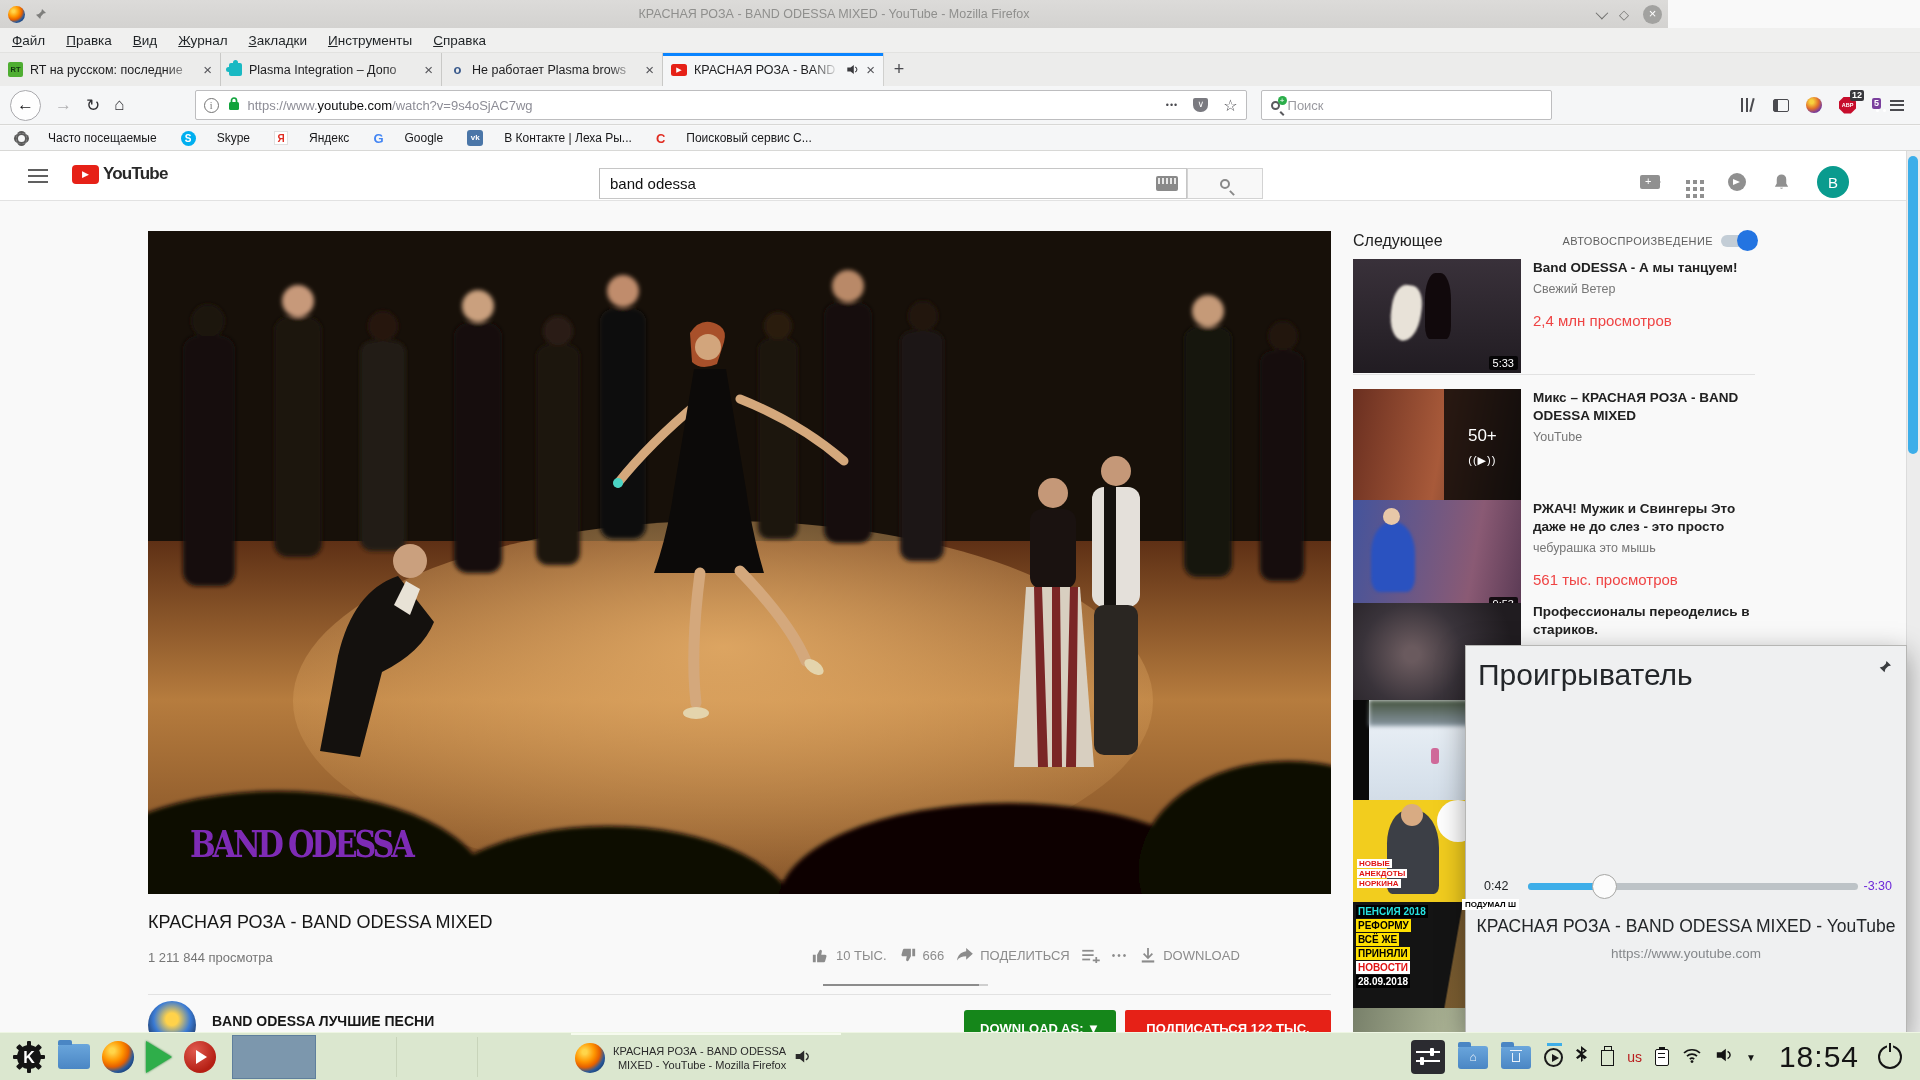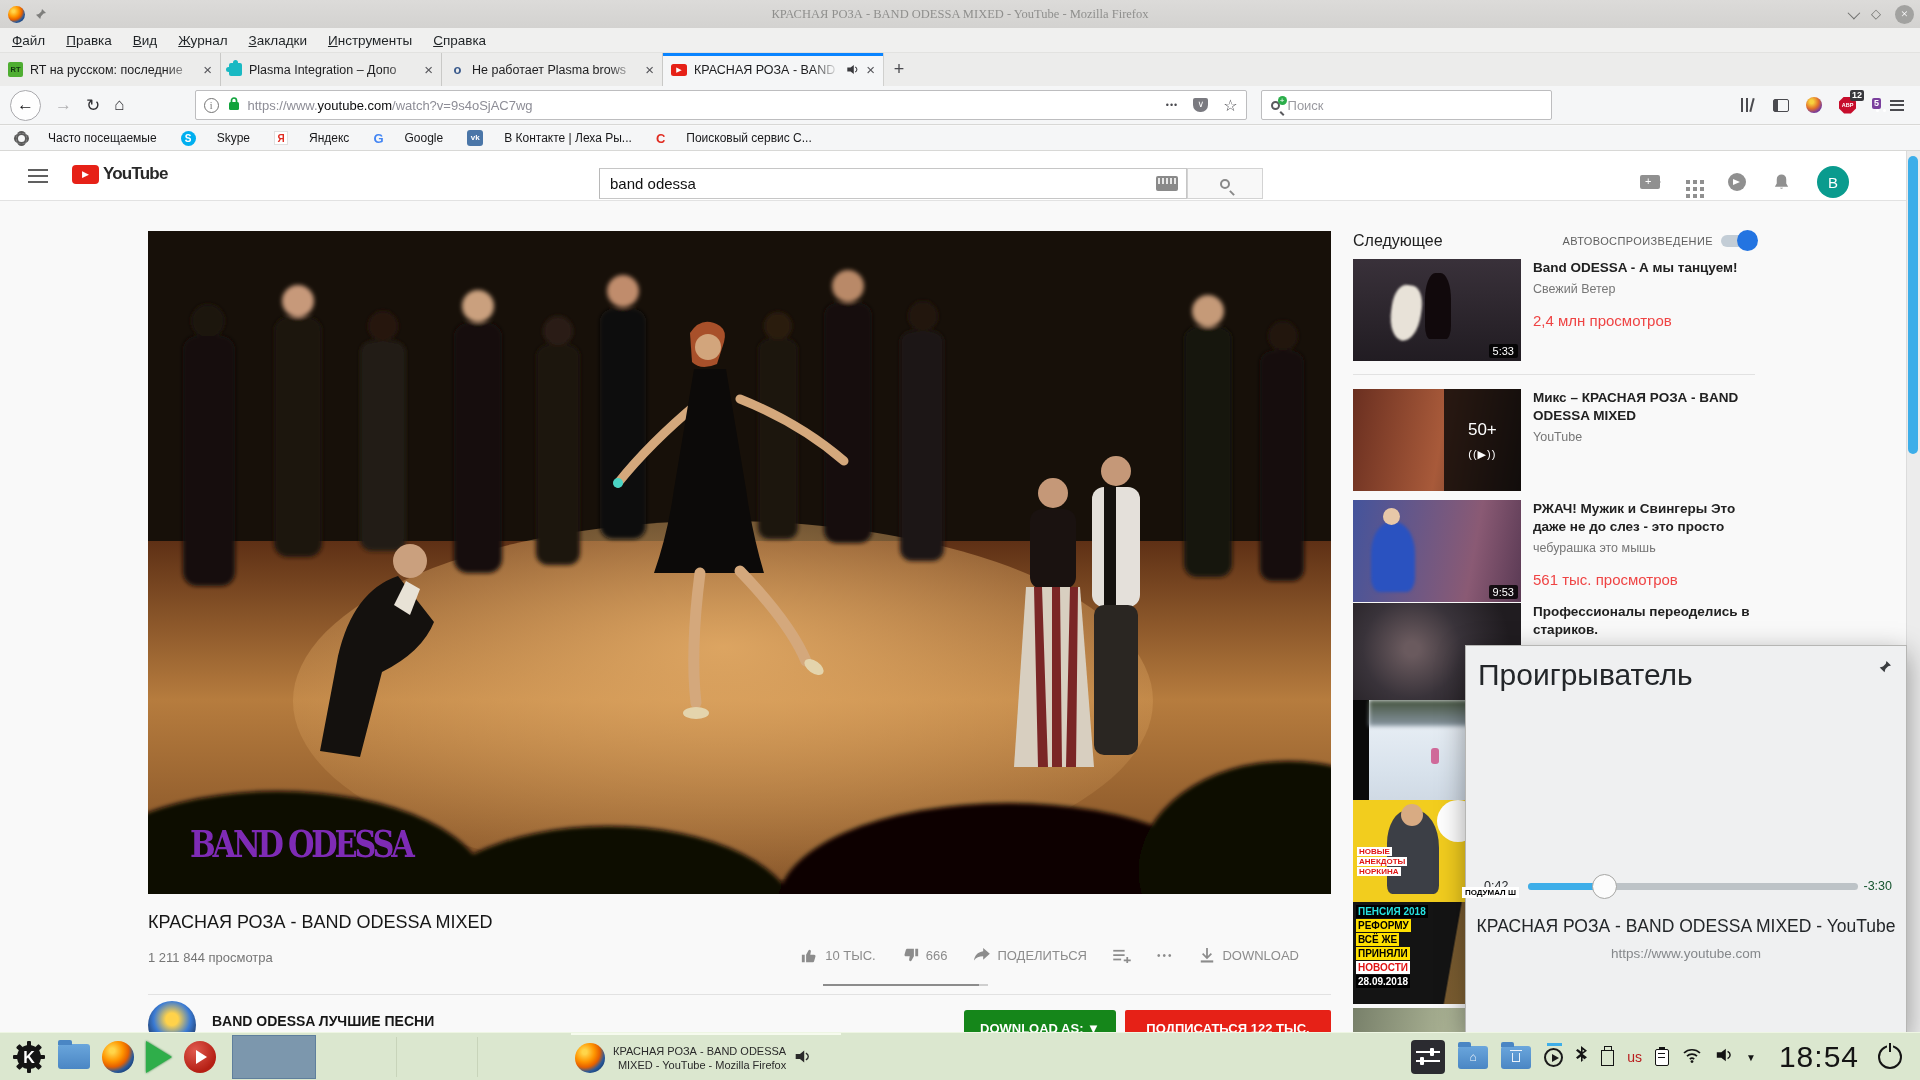--- a/index.html
+++ b/index.html
@@ -1,21 +1,21 @@
 <!DOCTYPE html>
 <html><head>
 <meta charset="utf-8">
 <style>
   * { margin:0; padding:0; box-sizing:border-box; }
   html,body { width:1920px; height:1080px; overflow:hidden; font-family:"Liberation Sans", sans-serif; }
   .abs { position:absolute; }
   #screen { position:relative; width:1920px; height:1080px; background:#f9f9f9; }
 
   
-  #titlebar { left:0; top:0; width:1920px; height:28px; background:linear-gradient(#dcdbd9,#d3d2d0); display:flex; align-items:center;font-family:Liberation Serif, serif; }
+  #titlebar { left:0; top:0; width:1668px; height:28px; background:linear-gradient(#dcdbd9,#d3d2d0); display:flex; align-items:center; }
   .ff-globe { width:17px; height:17px; border-radius:50%; margin-left:8px;
     background:radial-gradient(circle at 32% 30%, #ffd54a 8%, #ff9500 34%, #e66000 52%, #2a5a9a 68%, #0a2a5a 90%); }
   .title-text { position:absolute; left:0; right:0; text-align:center; font-size:12.5px; color:#8f8f8d; }
   .winbtns { position:absolute; right:6px; top:0; height:28px; display:flex; align-items:center; gap:14px; }
   .chev { width:9px; height:9px; border-right:1.6px solid #6e6e6c; border-bottom:1.6px solid #6e6e6c; transform:rotate(45deg) translateY(-2px); }
   .maxi { font-size:13px; color:#6e6e6c; }
   .closer { width:19px; height:19px; border-radius:50%; background:#a2a2a0; color:#fff; font-size:13px; line-height:18px; text-align:center; }
   .pin-ico svg { display:block; }
 
   #menubar { left:0; top:28px; width:1920px; height:25px; background:#f0f0ef; display:flex; align-items:center; gap:21px; padding-left:12px; border-bottom:1px solid #e2e2e0; }
@@ -104,41 +104,41 @@
   .chat::after { content:""; position:absolute; left:5px; top:6px; border:3.5px solid transparent; border-left:7px solid #fff; }
   .bell svg { display:block; }
   .yt-avatar { width:32px; height:32px; border-radius:50%; background:#0a9b8e; color:#fff; font-size:15px; display:flex; align-items:center; justify-content:center; }
 
   #videobox { left:148px; top:231px; width:1183px; height:663px; background:#000; overflow:hidden; }
   #videobox svg { display:block; }
   .watermark { position:absolute; left:42px; bottom:28px; font-size:38px; font-weight:bold; color:#8b2fc9; letter-spacing:-4px; transform:scaleX(.8); transform-origin:left; opacity:.9; font-family:"DejaVu Serif", serif; }
 
   .vtitle { left:148px; top:912px; width:760px; font-size:18px; color:#171717; }
   .vviews { left:148px; top:950px; font-size:13px; color:#767676; }
-  .actions { left:780px; top:947px; width:519px; display:flex; align-items:center; justify-content:flex-end; gap:26px; color:#8c8c8c; }
+  .actions { left:812px; top:947px; width:519px; display:flex; align-items:center; justify-content:flex-start; gap:12px; color:#8c8c8c; }
   .act { display:flex; align-items:center; gap:7px; font-size:13px; color:#8c8c8c; }
   .act svg { display:block; }
   .sentiment { left:823px; top:984px; width:165px; height:2px; background:#cfcfcf; }
   .sentiment i { display:block; width:156px; height:2px; background:#8c8c8c; }
   .vdivider { left:148px; top:994px; width:1183px; height:1px; background:#e2e2e2; }
   .ch-avatar { left:148px; top:1001px; width:48px; height:48px; border-radius:50%;
      background:radial-gradient(circle at 50% 38%, #ffd24a 16%, #3a7bd5 48%, #16223c 85%); }
   .ch-name { left:212px; top:1013px; font-size:14px; font-weight:bold; color:#171717; }
   .btn-green { left:964px; top:1010px; width:152px; height:36px; background:#15861a; border-radius:3px; color:#fff; font-size:13px; font-weight:bold; display:flex; align-items:center; justify-content:center; }
   .btn-red { left:1125px; top:1010px; width:206px; height:36px; background:#e62117; border-radius:2px; color:#fff; font-size:13px; font-weight:bold; display:flex; align-items:center; justify-content:center; }
 
   
   .up-head { left:1353px; top:232px; width:402px; display:flex; align-items:center; }
   .up-title { font-size:16px; color:#212121; }
   .autoplay { margin-left:auto; display:flex; align-items:center; gap:8px; }
   .ap-label { font-size:11px; color:#606060; letter-spacing:.4px; }
   .toggle { width:34px; height:12px; background:#c3cdd6; border-radius:7px; position:relative; }
   .toggle i { position:absolute; right:-3px; top:-5px; width:21px; height:21px; border-radius:50%; background:#2374e1; }
   .sug { position:absolute; left:1353px; width:402px; }
-  .sug .thumb { position:absolute; left:0; top:0; width:168px; height:102px; overflow:hidden; }
+  .sug .thumb { position:absolute; left:0; top:0; width:168px; height:114px; overflow:hidden; }
   .sug .meta { position:absolute; left:180px; top:0; width:222px; }
   .sug .stitle { font-size:13.5px; font-weight:bold; color:#212121; line-height:18px; max-height:36px; overflow:hidden; }
   .sug .schan { font-size:12.5px; color:#767676; margin-top:5px; }
   .sug .sviews { font-size:15px; color:#ef4444; margin-top:16px; }
   .dur { position:absolute; right:3px; bottom:3px; background:rgba(0,0,0,.82); color:#fff; font-size:11px; padding:1px 4px; border-radius:2px; }
   .sdivider { left:1353px; top:374px; width:402px; height:1px; background:#e2e2e2; }
   .t1 { background:linear-gradient(#39313a,#211c22); position:relative; }
   .t1::before { content:""; position:absolute; left:38px; top:26px; width:30px; height:56px; background:#e8e2d8; border-radius:40% 40% 50% 50%; filter:blur(1px); transform:rotate(8deg); }
   .t1::after { content:""; position:absolute; left:72px; top:14px; width:26px; height:66px; background:#11090c; border-radius:40% 40% 20% 20%; }
   .t2 { background:linear-gradient(100deg,#6a2f20,#a85a3a 52%,#3a241c); position:relative; }
@@ -169,21 +169,21 @@
 
   
   .scrolltrack { left:1906px; top:151px; width:14px; height:881px; background:#ececec; border-left:1px solid #dcdcdc; }
   .scrollthumb { left:1908px; top:156px; width:10px; height:298px; background:#3daee9; border-radius:5px; }
 
   
   #popup { left:1465px; top:645px; width:442px; height:390px; background:#eff0f1; border:1px solid #b6b6b4; box-shadow:0 8px 26px rgba(0,0,0,.38); }
   .pp-title { position:absolute; left:12px; top:12px; font-size:30px; color:#232629; }
   .pp-pin { position:absolute; right:14px; top:14px; }
   .pp-time-l { position:absolute; left:18px; top:233px; font-size:12.5px; color:#232629; }
-  .pp-time-r { position:absolute; right:14px; top:233px; font-size:12.5px; color:#14532d; }
+  .pp-time-r { position:absolute; right:14px; top:233px; font-size:12.5px; color:#6d28d9; }
   .pp-track { position:absolute; left:62px; top:237px; width:330px; height:7px; background:#bdc3c7; border-radius:4px; }
   .pp-fill { width:76px; height:7px; background:#3daee9; border-radius:4px; }
   .pp-knob { position:absolute; left:64px; top:-9px; width:25px; height:25px; background:#fcfcfc; border:1px solid #a6a6a4; border-radius:50%; }
   .pp-song { position:absolute; left:0; right:0; top:270px; text-align:center; font-size:17.5px; color:#232629; }
   .pp-url { position:absolute; left:0; right:0; top:300px; text-align:center; font-size:13.5px; color:#85888b; }
 
   
   #taskbar { left:0; top:1032px; width:1920px; height:48px; background:#dbe7cf; border-top:1px solid #eef6e3; display:flex; align-items:center; z-index:50; }
   .tb-ico { margin-left:12px; }
   .kde { width:34px; height:34px; position:relative; }

